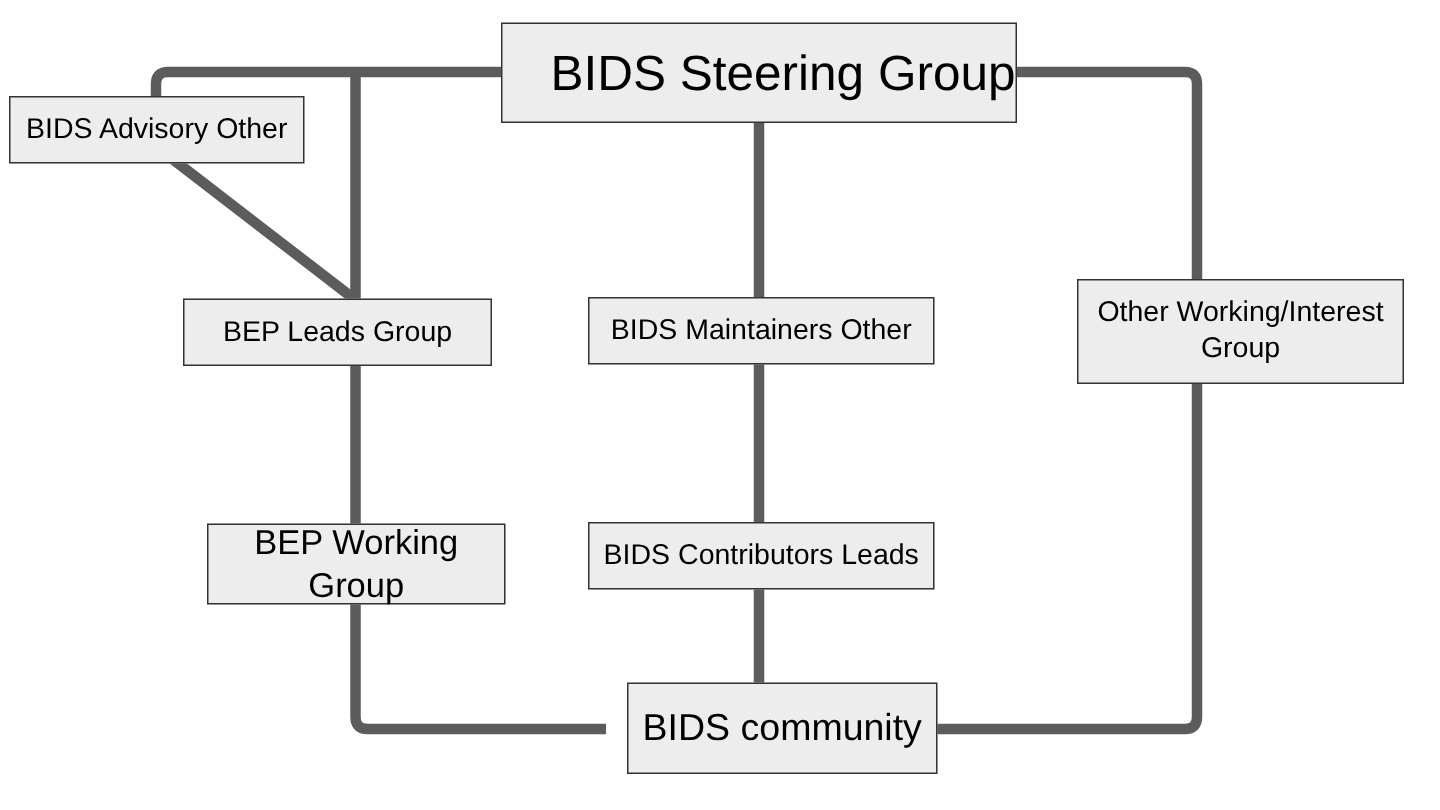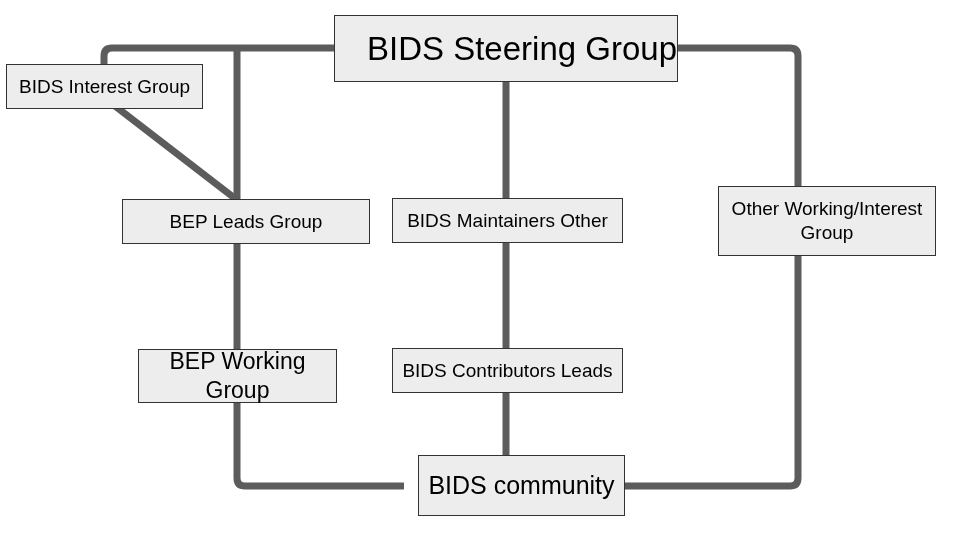--- a/index.html
+++ b/index.html
@@ -41,21 +41,21 @@
     border: 1px solid var(--node-border);
     display: flex;
     align-items: center;
     justify-content: center;
     text-align: center;
     line-height: 1.25;
     color: var(--text);
   }
   .node-steering    { left: 334px; top: 15px;  width: 344px; height: 67px; font-size: 33px; justify-content: flex-end; }
   .node-advisory    { left: 6px;   top: 64px;  width: 197px; height: 45px; font-size: 19px; }
-  .node-bep-leads   { left: 122px; top: 199px; width: 248px; height: 45px; font-size: 19px; }
+  .node-bep-leads   { left: 122px; top: 199px; width: 206px; height: 45px; font-size: 19px; }
   .node-maintainers { left: 392px; top: 198px; width: 231px; height: 45px; font-size: 19px; }
   .node-other-wig   { left: 718px; top: 186px; width: 218px; height: 70px; font-size: 19px; padding: 0 8px; }
   .node-bep-working { left: 138px; top: 349px; width: 199px; height: 54px; font-size: 23px; }
   .node-contributors{ left: 392px; top: 348px; width: 231px; height: 45px; font-size: 19px; }
   .node-community   { left: 402px; top: 455px; width: 207px; height: 61px; font-size: 25px; margin-left: 16px; }
 </style>
 </head>
 <body>
 
 <div class="canvas">
@@ -71,21 +71,21 @@
     <path d="M506 392 V456"></path>
     <path d="M237 392 V478 Q237 486 245 486 H404"></path>
     <path d="M798 255 V478 Q798 486 790 486 H607"></path>
   </svg>
 
   <div class="node node-steering">
     <span>BIDS Steering Group</span>
   </div>
 
   <div class="node node-advisory">
-    <span>BIDS Interest Group</span>
+    <span>BIDS Advisory Other</span>
   </div>
 
   <div class="node node-bep-leads">
     <span>BEP Leads Group</span>
   </div>
 
   <div class="node node-maintainers">
     <span>BIDS Maintainers Other</span>
   </div>
 

